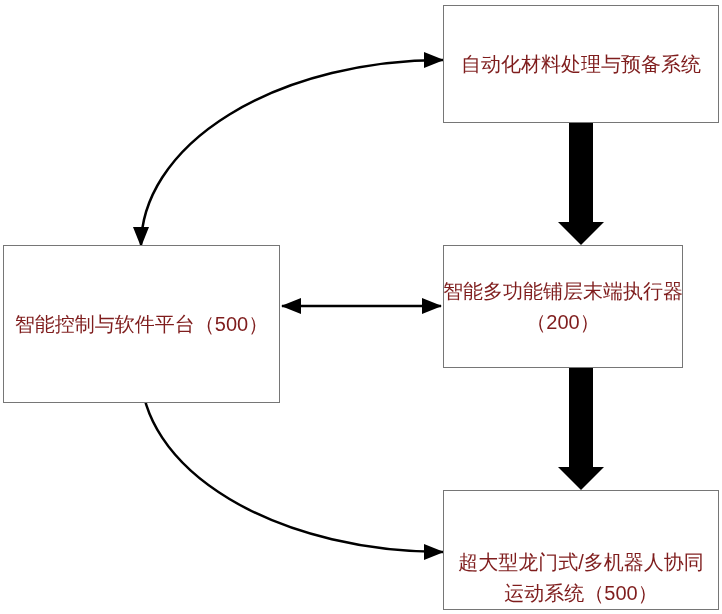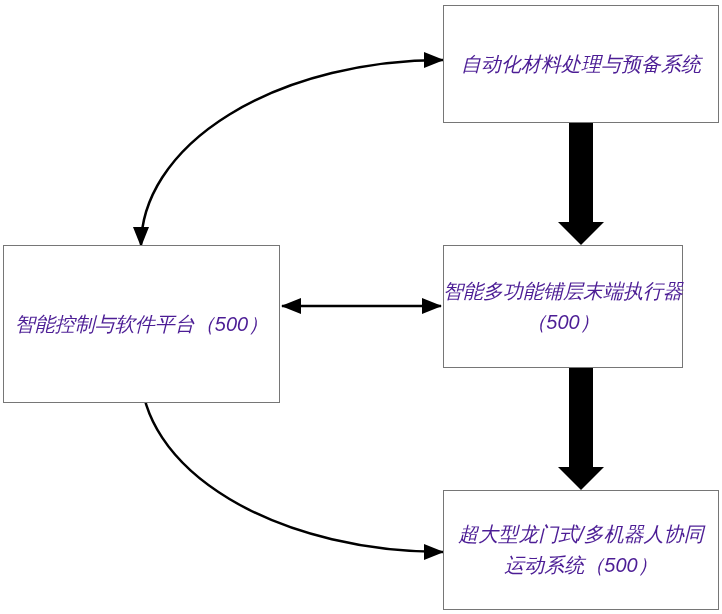--- a/index.html
+++ b/index.html
@@ -18,30 +18,29 @@
   .node {
     position: absolute;
     box-sizing: border-box;
     border: 1.5px solid #767676;
     background: #ffffff;
     display: flex;
     flex-direction: column;
     align-items: center;
     justify-content: center;
     text-align: center;
-    color: #4c1d95;
+    color: #7f1d1d;
     font-size: 20px;
     line-height: 31px;
     z-index: 2;
-    font-style: italic;
   }
   .node .line { white-space: nowrap; }
   #node-200 { left: 443px; top: 5px;   width: 276px; height: 118px; }
   #node-300 { left: 443px; top: 245px; width: 240px; height: 123px; }
-  #node-400 { left: 443px; top: 490px; width: 276px; height: 120px; }
+  #node-400 { left: 443px; top: 490px; width: 276px; height: 120px; justify-content: flex-end; }
   #node-500 { left: 3px;   top: 245px; width: 277px; height: 158px; justify-content: center; }
   svg#arrows {
     position: absolute;
     left: 0; top: 0;
     width: 722px;
     height: 614px;
     z-index: 1;
   }
   svg#arrows .thin-edge {
     fill: none;
@@ -79,21 +78,21 @@
 
     <polygon class="block-arrow" points="569,368 593,368 593,467 604,467 581,490 558,467 569,467"></polygon>
   </svg>
 
   <div id="node-200" class="node">
     <span class="line">自动化材料处理与预备系统</span>
   </div>
 
   <div id="node-300" class="node">
     <span class="line">智能多功能铺层末端执行器</span>
-    <span class="line">（500）</span>
+    <span class="line">（200）</span>
   </div>
 
   <div id="node-400" class="node">
     <span class="line">超大型龙门式/多机器人协同</span>
     <span class="line">运动系统（500）</span>
   </div>
 
   <div id="node-500" class="node">
     <span class="line">智能控制与软件平台（500）</span>
   </div>

